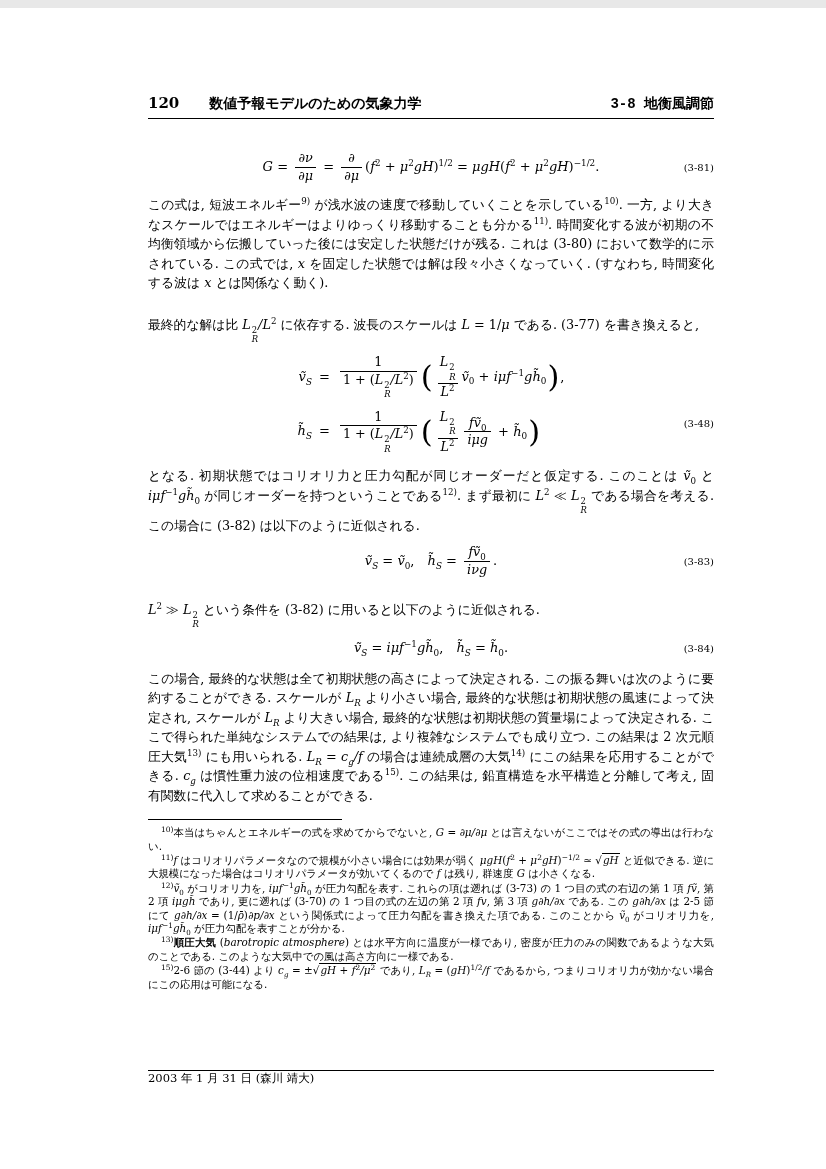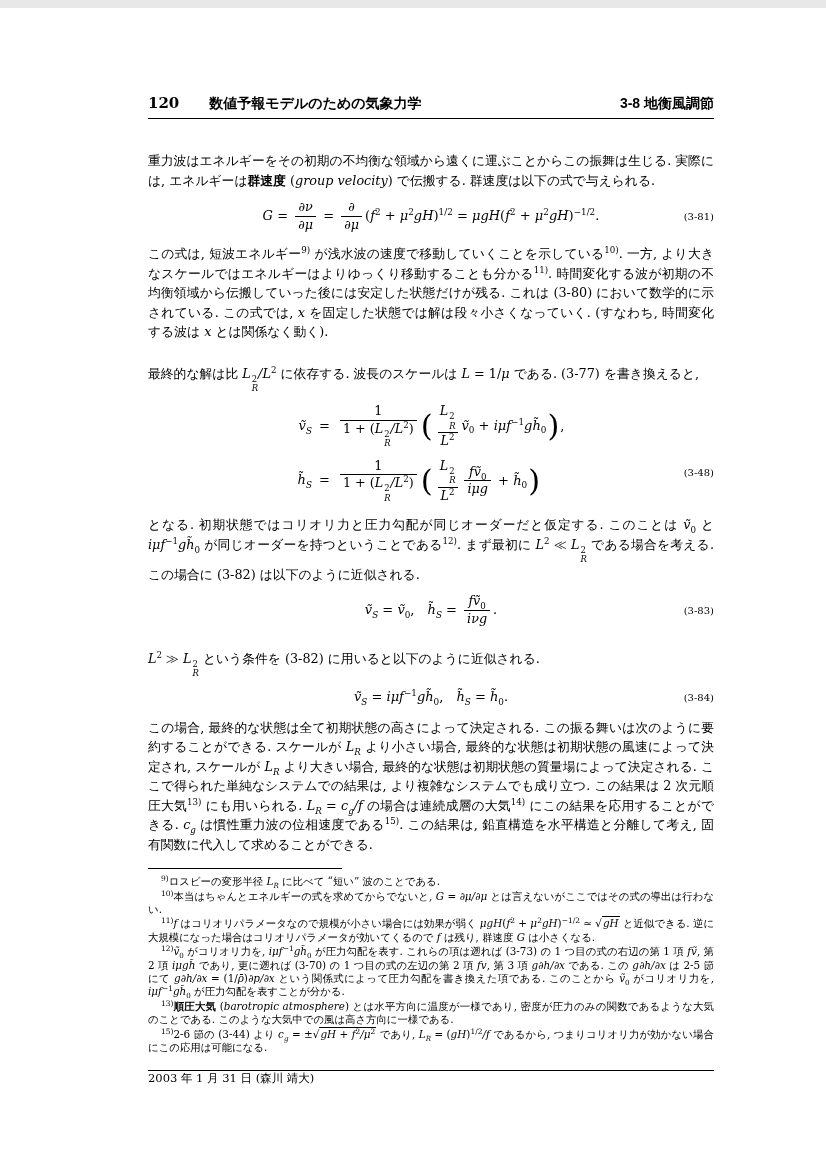--- a/index.html
+++ b/index.html
@@ -13,21 +13,21 @@
 
   
   .hdr {
     display:flex; justify-content:space-between; align-items:baseline;
     border-bottom:1.5px solid #000; padding-bottom:5px;
   }
   .hdr-left { display:flex; align-items:baseline; gap:30px; }
   .hdr-num { font-weight:bold; font-size:15px; }
   .hdr-title, .hdr-sec {
     font-weight:bold; font-size:14px;
-    font-family:Liberation Sans, sans-serif;
+    font-family:Liberation Mono, monospace;
   }
 
   
   .body { margin-top:32px; font-size:12.8px; line-height:19.5px; text-align:justify; }
   p.para { margin:0 0 9px 0; }
   p.gap-before { margin-top:22px; }
   .it { font-style:italic; }
   .bf { font-weight:bold; font-family:"Liberation Sans","DejaVu Sans",sans-serif; }
   sup { font-size:68%; line-height:0; }
   sub { font-size:68%; line-height:0; }
@@ -82,21 +82,20 @@
     <div class="hdr">
       <div class="hdr-left">
         <span class="hdr-num">120</span>
         <span class="hdr-title">数値予報モデルのための気象力学</span>
       </div>
       <span class="hdr-sec">3-8 地衡風調節</span>
     </div>
 
     <div class="body">
 
-      <p class="para">重力波はエネルギーをその初期の不均衡な領域から遠くに運ぶことからこの振舞は生じる. 実際には, エネルギーは<span class="bf">群速度</span> (<span class="it">group velocity</span>) で伝搬する. 群速度は以下の式で与えられる.</p>
 
       <div class="eq">
         <span class="eq-body"><span class="it">G</span> = <span class="frac">
               <span class="num"><span class="it">∂ν</span></span>
               <span class="den"><span class="it">∂μ</span></span>
             </span> = <span class="frac">
               <span class="num"><span class="it">∂</span></span>
               <span class="den"><span class="it">∂μ</span></span>
             </span>(<span class="it">f</span><sup>2</sup> + <span class="it">μ</span><sup>2</sup><span class="it">gH</span>)<sup>1/2</sup> = <span class="it">μgH</span>(<span class="it">f</span><sup>2</sup> + <span class="it">μ</span><sup>2</sup><span class="it">gH</span>)<sup>−1/2</sup>.</span>
         <span class="eq-tag">(3-81)</span>
@@ -172,21 +171,20 @@
         <span class="eq-tag">(3-84)</span>
       </div>
 
       <p class="para">この場合, 最終的な状態は全て初期状態の高さによって決定される. この振る舞いは次のように要約することができる. スケールが <span class="it">L</span><sub class="it">R</sub> より小さい場合, 最終的な状態は初期状態の風速によって決定され, スケールが <span class="it">L</span><sub class="it">R</sub> より大きい場合, 最終的な状態は初期状態の質量場によって決定される. ここで得られた単純なシステムでの結果は, より複雑なシステムでも成り立つ. この結果は 2 次元順圧大気<sup>13)</sup> にも用いられる. <span class="it">L</span><sub class="it">R</sub> = <span class="it">c</span><sub class="it">g</sub><span class="it">/f</span> の場合は連続成層の大気<sup>14)</sup> にこの結果を応用することができる. <span class="it">c</span><sub class="it">g</sub> は慣性重力波の位相速度である<sup>15)</sup>. この結果は, 鉛直構造を水平構造と分離して考え, 固有関数に代入して求めることができる.</p>
 
     </div>
 
     <div class="footnotes">
       <div class="fn-rule"></div>
       <div>
-          <div class="fn"><sup>9)</sup>ロスビーの変形半径 <span class="it">L</span><sub class="it">R</sub> に比べて “短い” 波のことである.</div>
           <div class="fn"><sup>10)</sup>本当はちゃんとエネルギーの式を求めてからでないと, <span class="it">G</span> = <span class="it">∂μ/∂μ</span> とは言えないがここではその式の導出は行わない.</div>
           <div class="fn"><sup>11)</sup><span class="it">f</span> はコリオリパラメータなので規模が小さい場合には効果が弱く <span class="it">μgH</span>(<span class="it">f</span><sup>2</sup> + <span class="it">μ</span><sup>2</sup><span class="it">gH</span>)<sup>−1/2</sup> ≃ <span class="sqrt"><span class="rad">√</span><span class="sqrt-body"><span class="it">gH</span></span></span> と近似できる. 逆に大規模になった場合はコリオリパラメータが効いてくるので <span class="it">f</span> は残り, 群速度 <span class="it">G</span> は小さくなる.</div>
           <div class="fn"><sup>12)</sup><span class="it">ṽ</span><sub>0</sub> がコリオリ力を, <span class="it">iμf</span><sup>−1</sup><span class="it">gh̃</span><sub>0</sub> が圧力勾配を表す. これらの項は遡れば (3-73) の 1 つ目の式の右辺の第 1 項 <span class="it">fṽ</span>, 第 2 項 <span class="it">iμgh̃</span> であり, 更に遡れば (3-70) の 1 つ目の式の左辺の第 2 項 <span class="it">fv</span>, 第 3 項 <span class="it">g∂h/∂x</span> である. この <span class="it">g∂h/∂x</span> は 2-5 節にて <span class="it">g∂h/∂x</span> = (1/<span class="it">ρ̄</span>)<span class="it">∂p/∂x</span> という関係式によって圧力勾配を書き換えた項である. このことから <span class="it">ṽ</span><sub>0</sub> がコリオリ力を, <span class="it">iμf</span><sup>−1</sup><span class="it">gh̃</span><sub>0</sub> が圧力勾配を表すことが分かる.</div>
           <div class="fn"><sup>13)</sup><span class="bf">順圧大気</span> (<span class="it">barotropic atmosphere</span>) とは水平方向に温度が一様であり, 密度が圧力のみの関数であるような大気のことである. このような大気中での風は高さ方向に一様である.</div>
           <div class="fn"><sup>15)</sup>2-6 節の (3-44) より <span class="it">c</span><sub class="it">g</sub> = ±<span class="sqrt"><span class="rad">√</span><span class="sqrt-body"><span class="it">gH</span> + <span class="it">f</span><sup>2</sup><span class="it">/μ</span><sup>2</sup></span></span> であり, <span class="it">L</span><sub class="it">R</sub> = (<span class="it">gH</span>)<sup>1/2</sup><span class="it">/f</span> であるから, つまりコリオリ力が効かない場合にこの応用は可能になる.</div>
         </div>
     </div>
 
   </div>
 

